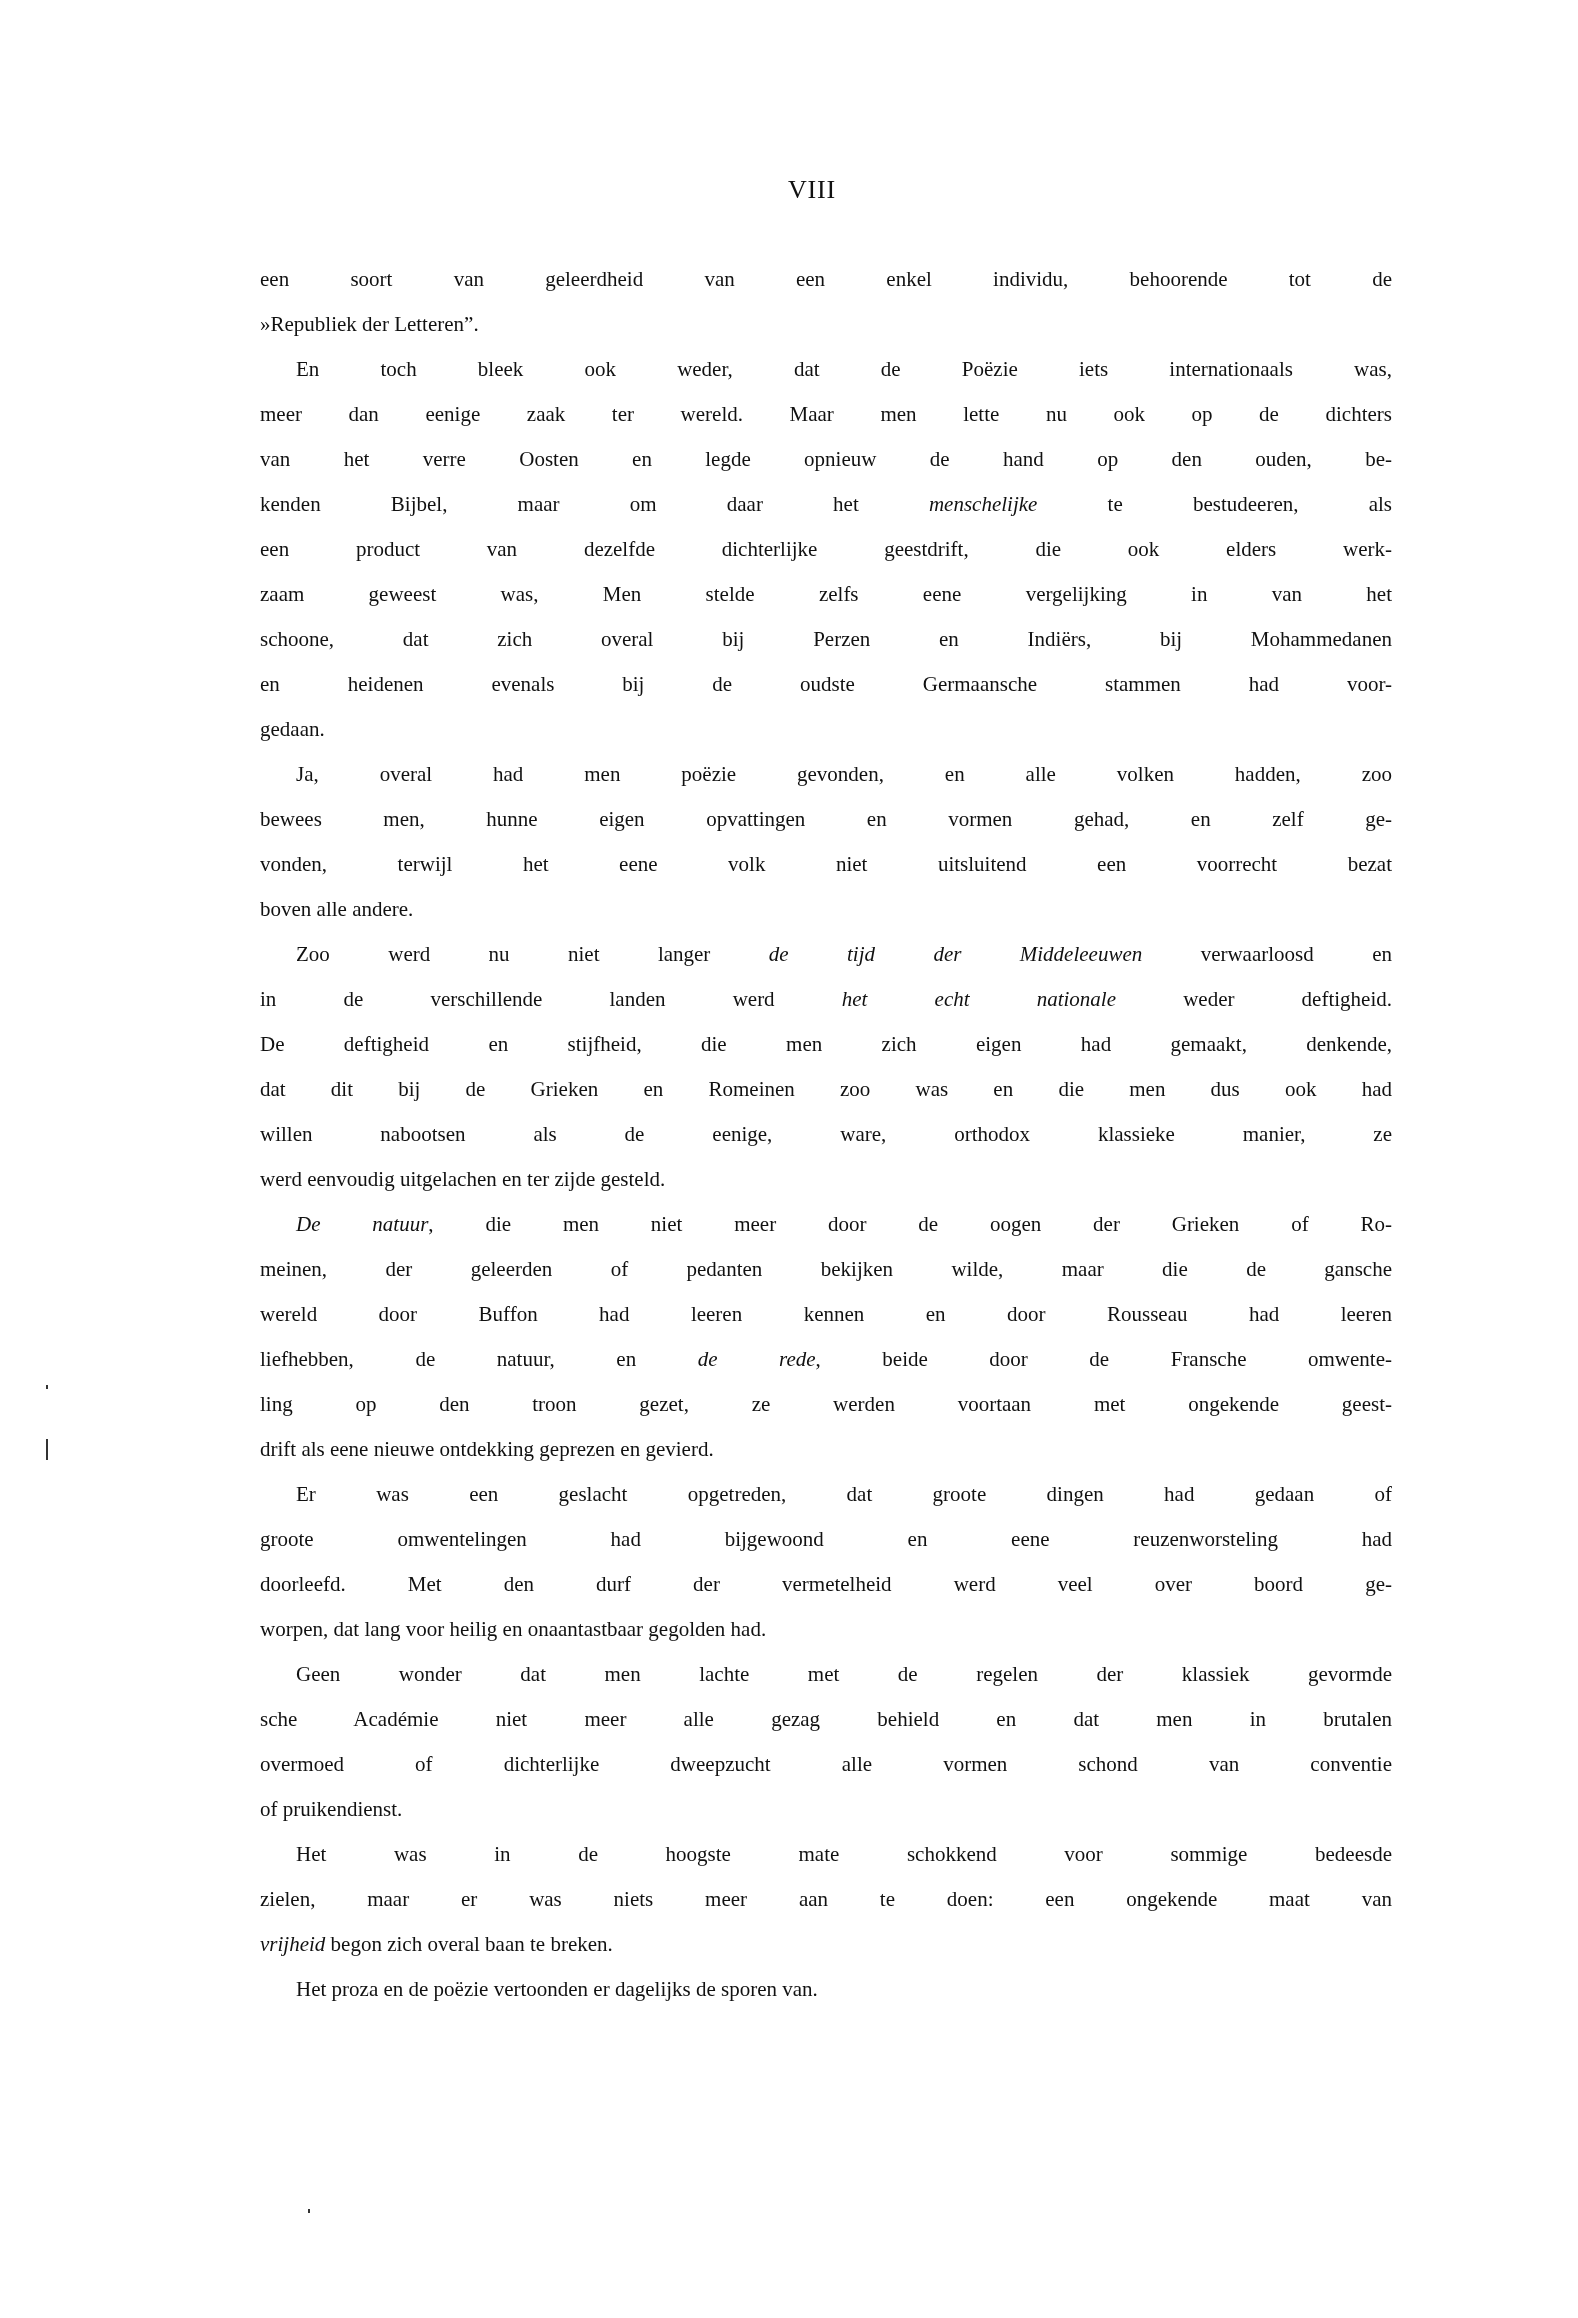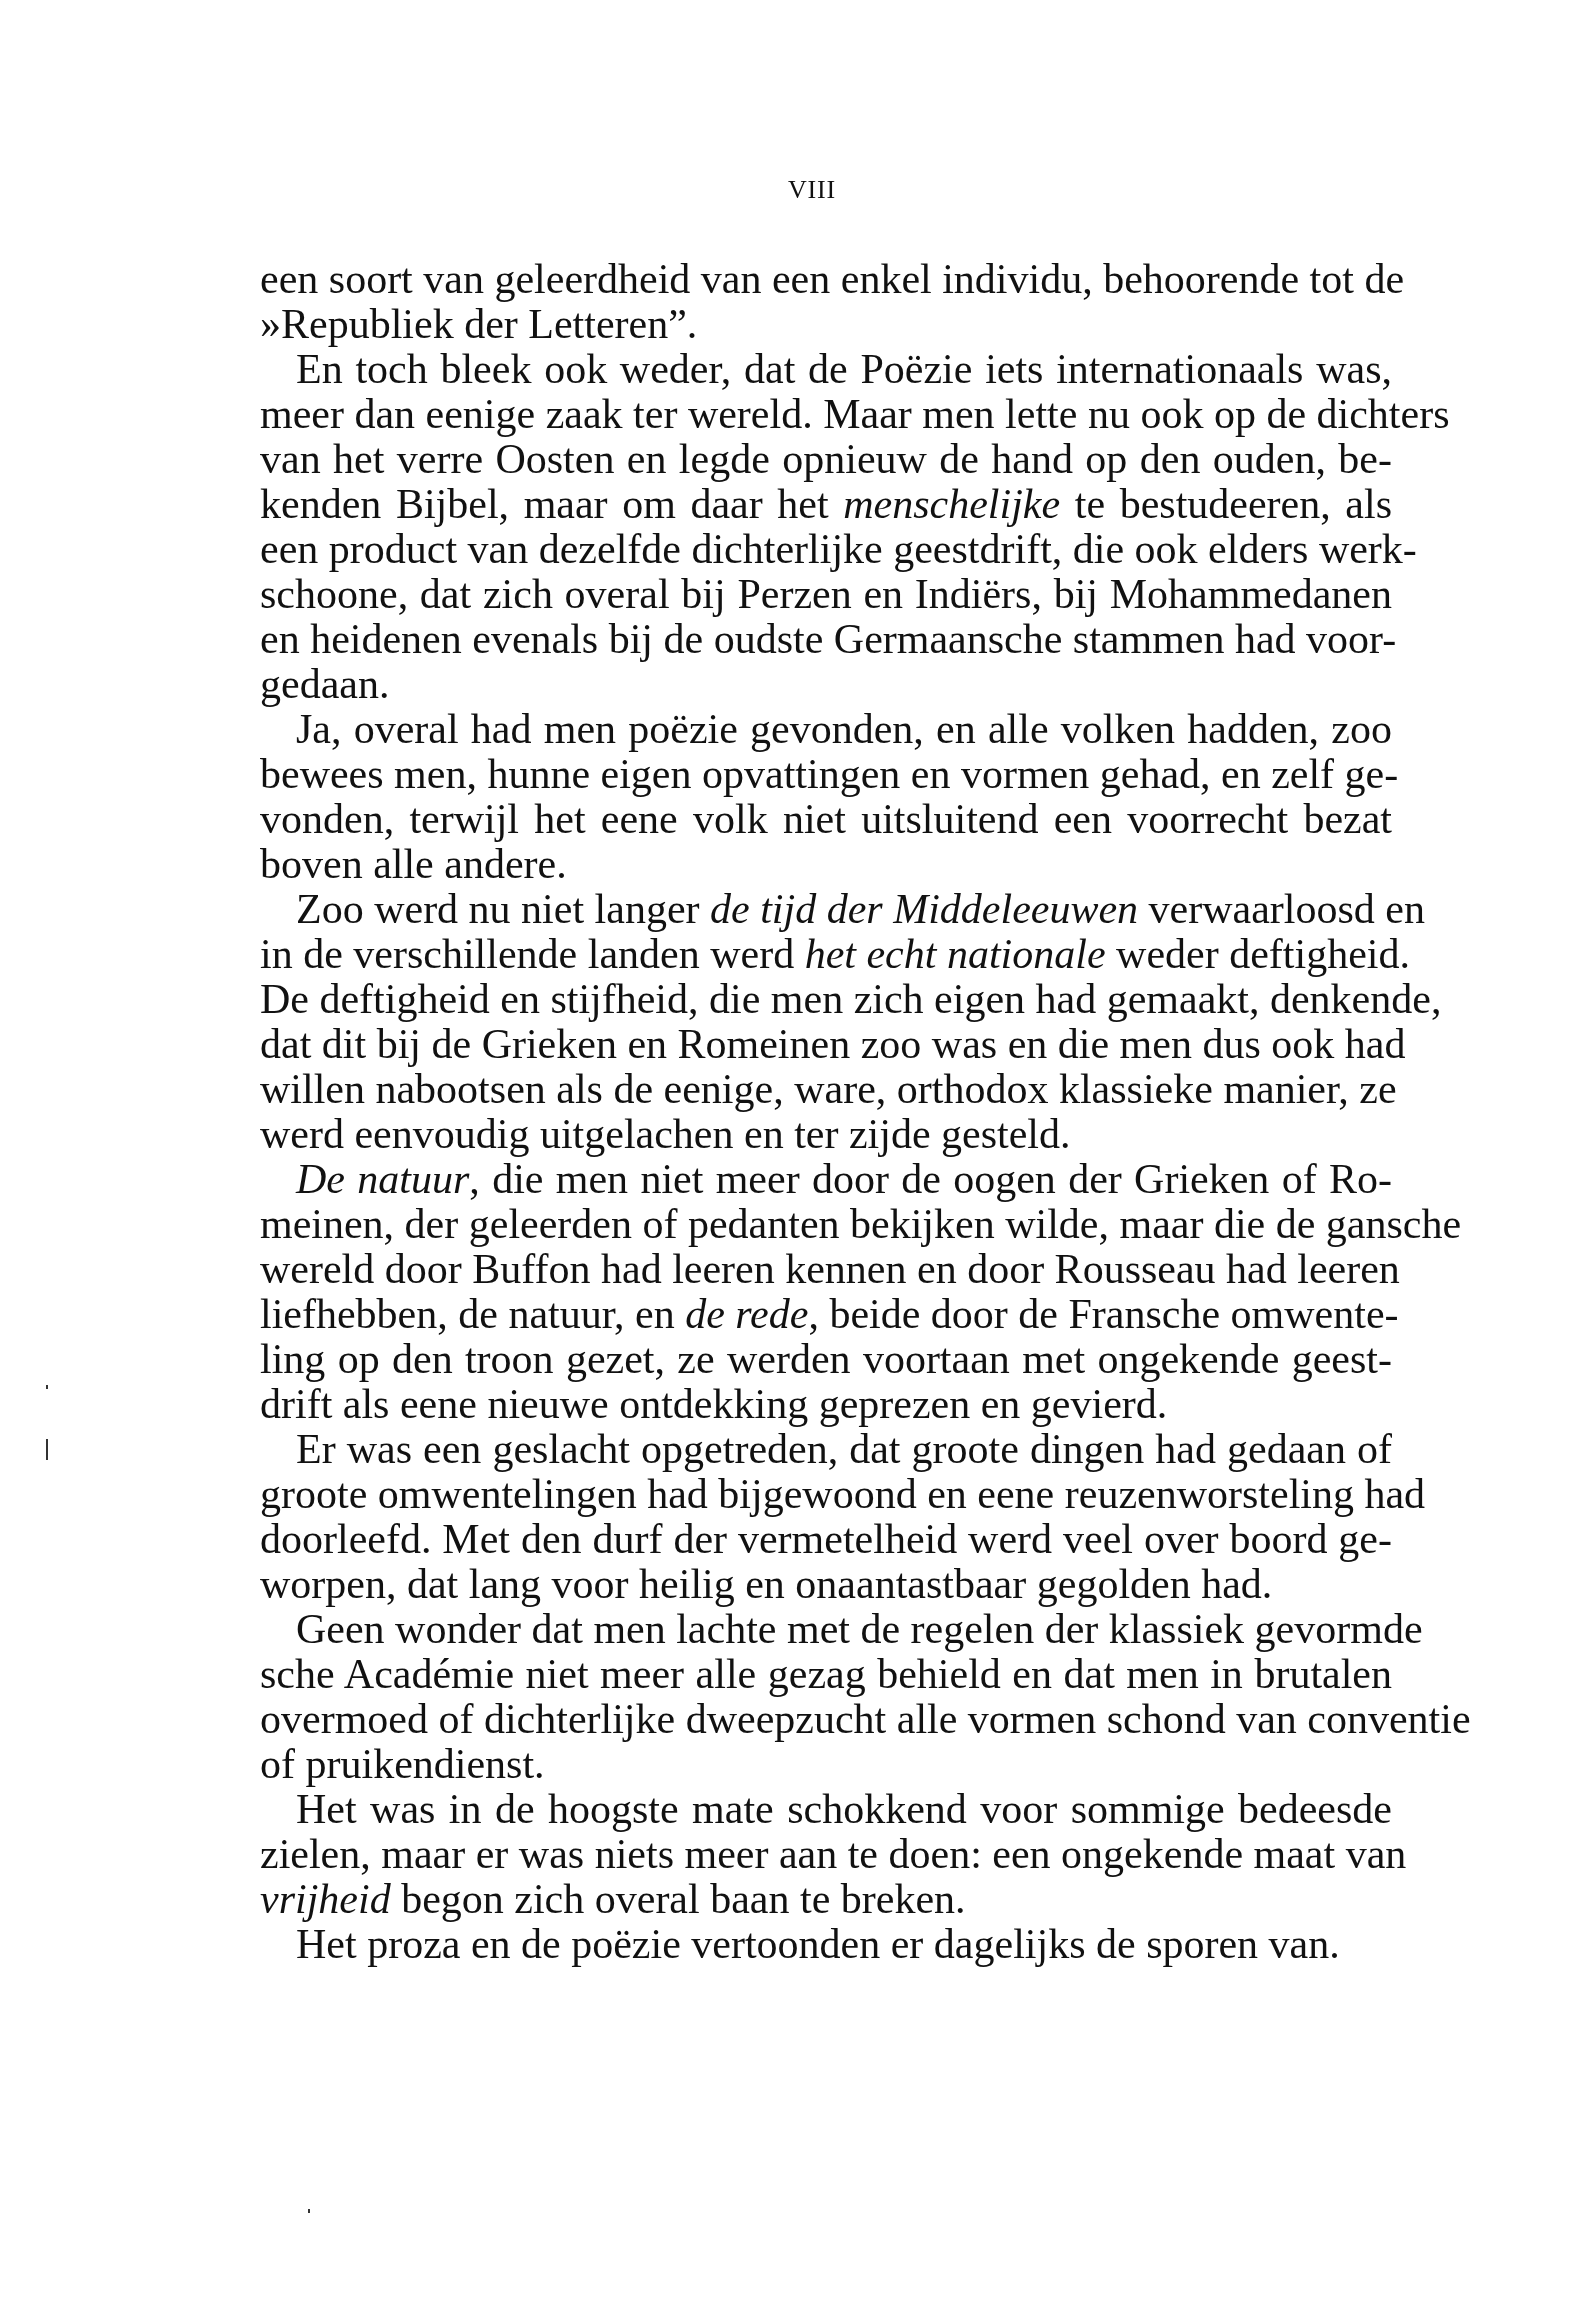--- a/index.html
+++ b/index.html
@@ -30,21 +30,21 @@
     .body-text {
       position: absolute;
       left: 260px;
       top: 257px;
       width: 1132px;
     }
     .line {
       display: block;
       height: 45px;
       line-height: 45px;
-      font-size: 42px;
+      font-size: 21px;
       white-space: nowrap;
       text-align: justify;
       text-align-last: justify;
     }
     .line.last {
       text-align-last: left;
     }
     .line.indent {
       padding-left: 36px;
       box-sizing: border-box;
@@ -63,20 +63,21 @@
 <div>
   <div class="page-number">VIII</div>
   <div class="body-text" id="body-text">
       <div class="line"><span>een soort van geleerdheid van een enkel individu, behoorende tot de</span></div>
       <div class="line last"><span>»Republiek der Letteren”.</span></div>
       <div class="line indent"><span>En toch bleek ook weder, dat de Poëzie iets internationaals was,</span></div>
       <div class="line"><span>meer dan eenige zaak ter wereld. Maar men lette nu ook op de dichters</span></div>
       <div class="line"><span>van het verre Oosten en legde opnieuw de hand op den ouden, be-</span></div>
       <div class="line"><span>kenden Bijbel, maar om daar het </span><em>menschelijke</em><span> te bestudeeren, als</span></div>
       <div class="line"><span>een product van dezelfde dichterlijke geestdrift, die ook elders werk-</span></div>
+      <div class="line"><span>zaam geweest was, Men stelde zelfs eene vergelijking in van het</span></div>
       <div class="line"><span>schoone, dat zich overal bij Perzen en Indiërs, bij Mohammedanen</span></div>
       <div class="line"><span>en heidenen evenals bij de oudste Germaansche stammen had voor-</span></div>
       <div class="line last"><span>gedaan.</span></div>
       <div class="line indent"><span>Ja, overal had men poëzie gevonden, en alle volken hadden, zoo</span></div>
       <div class="line"><span>bewees men, hunne eigen opvattingen en vormen gehad, en zelf ge-</span></div>
       <div class="line"><span>vonden, terwijl het eene volk niet uitsluitend een voorrecht bezat</span></div>
       <div class="line last"><span>boven alle andere.</span></div>
       <div class="line indent"><span>Zoo werd nu niet langer </span><em>de tijd der Middeleeuwen</em><span> verwaarloosd en</span></div>
       <div class="line"><span>in de verschillende landen werd </span><em>het echt nationale</em><span> weder deftigheid.</span></div>
       <div class="line"><span>De deftigheid en stijfheid, die men zich eigen had gemaakt, denkende,</span></div>

